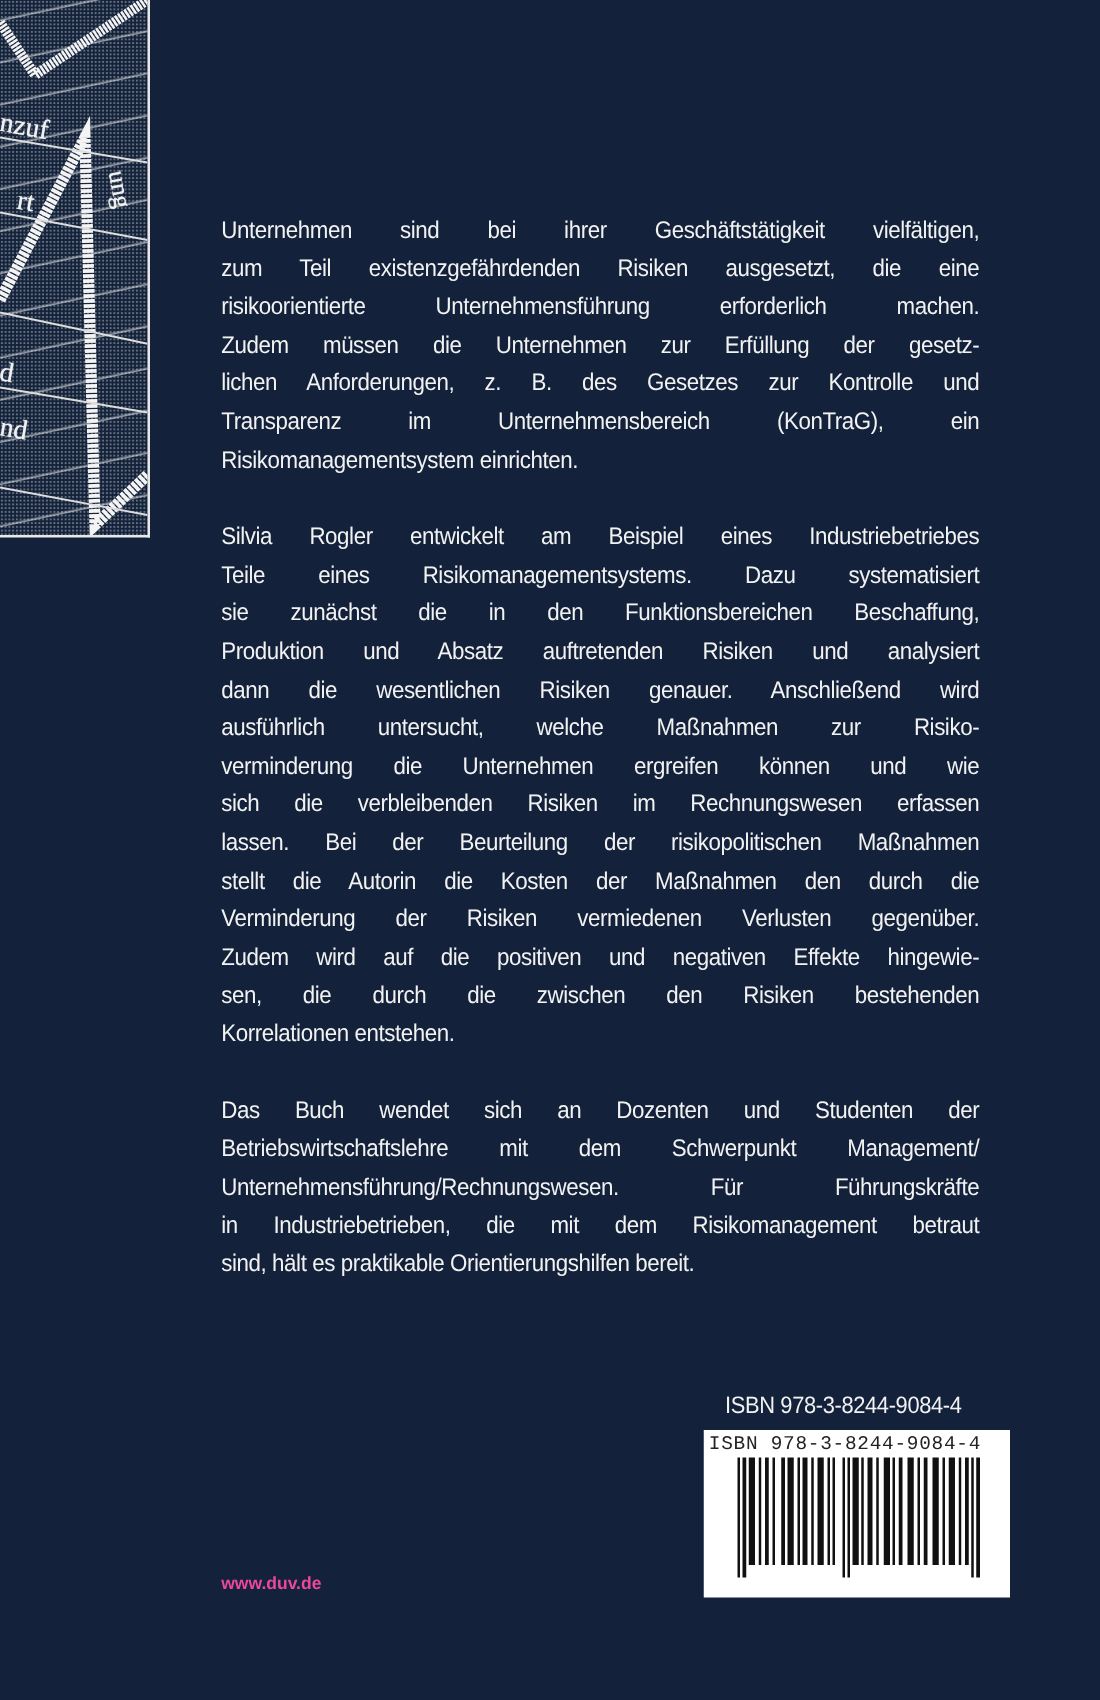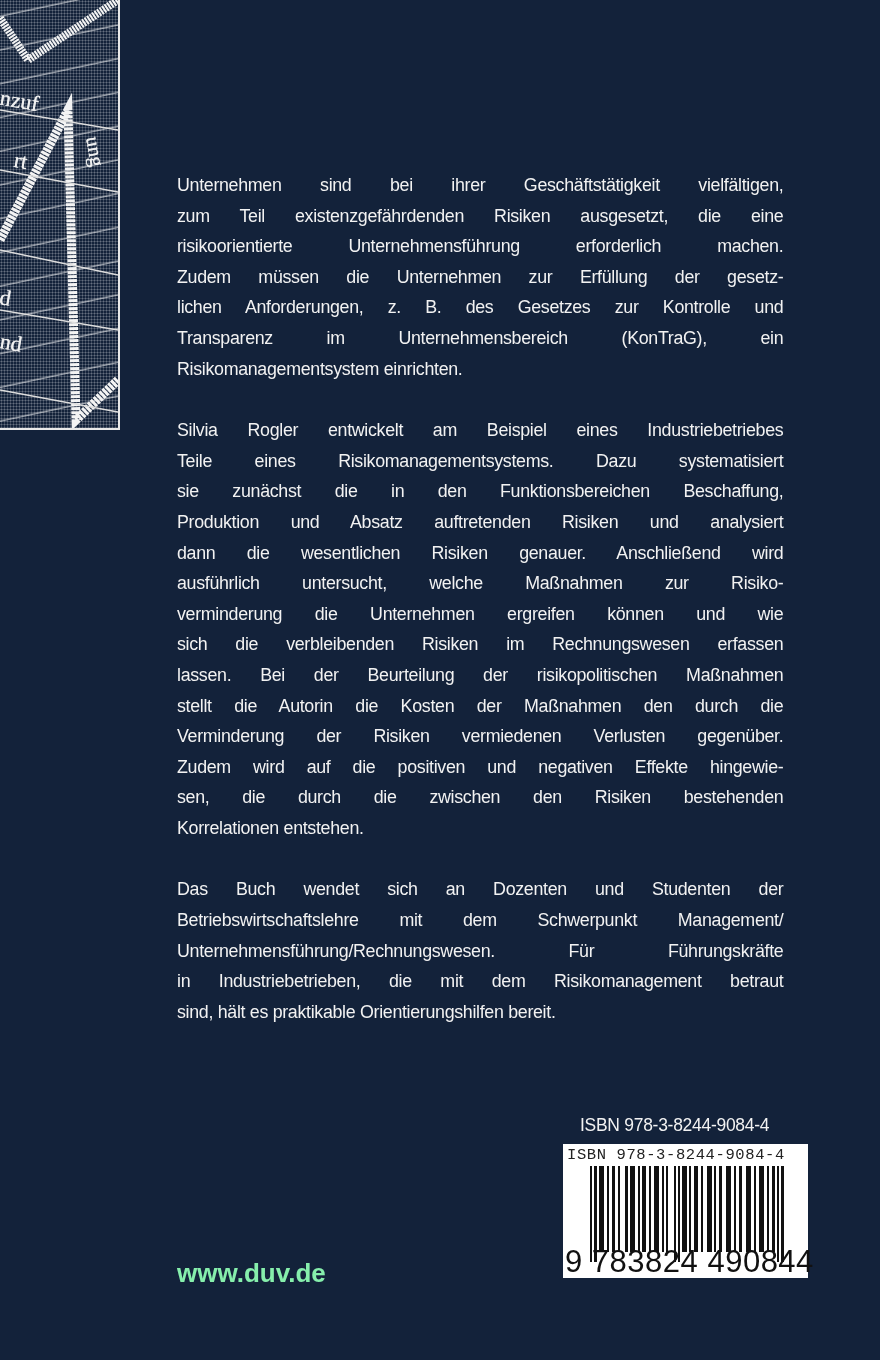--- a/index.html
+++ b/index.html
@@ -57,21 +57,21 @@
   }
   .barcode svg { position: absolute; left: 0; top: 0; }
   .barcode .digits {
     position: absolute; left: 2px; top: 100px;
     font-family: "Liberation Sans", sans-serif; font-size: 31px;
     color: #111; letter-spacing: 0.5px; white-space: pre;
     background: transparent;
   }
   .website {
     position: absolute; left: 177px; top: 1258px;
-    font-weight: bold; font-size: 26px; color: #86efac;
+    font-weight: bold; font-size: 14px; color: #ec4899;
   }
 </style>
 </head>
 <body>
 
 <div class="cover-image">
   <svg width="118" height="428" viewBox="0 0 118 428">
     <polyline points="0,18 28,60 118,0" fill="none" stroke="#f4f4f4" stroke-width="8" stroke-dasharray="2 1"></polyline>
     <polyline points="0,240 68,110 76,420 118,380" fill="none" stroke="#f4f4f4" stroke-width="9" stroke-dasharray="3 1"></polyline>
     <line x1="0" y1="110" x2="118" y2="130" stroke="#ddd" stroke-width="1.5"></line>
@@ -156,16 +156,15 @@
       <rect x="176" y="22" width="3" height="86"></rect>
       <rect x="183" y="22" width="5" height="86"></rect>
       <rect x="191" y="22" width="2" height="86"></rect>
       <rect x="196" y="22" width="5" height="86"></rect>
       <rect x="204" y="22" width="2" height="86"></rect>
       <rect x="209" y="22" width="3" height="86"></rect>
       <rect x="214" y="22" width="2" height="96"></rect>
       <rect x="218" y="22" width="3" height="96"></rect>
     </g>
   </svg>
-  <span class="digits">9 783824 490844</span>
 </div>
 
 <div class="website">www.duv.de</div>
 
 </body></html>

